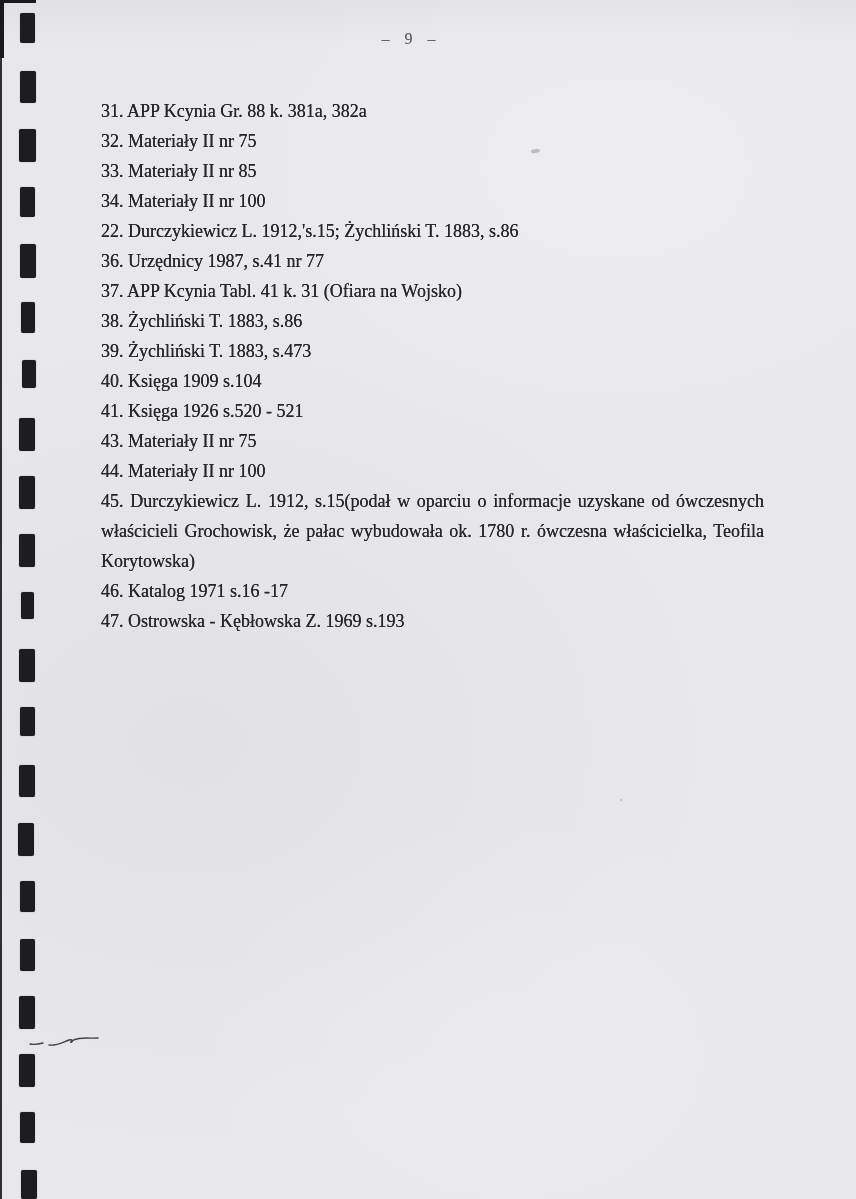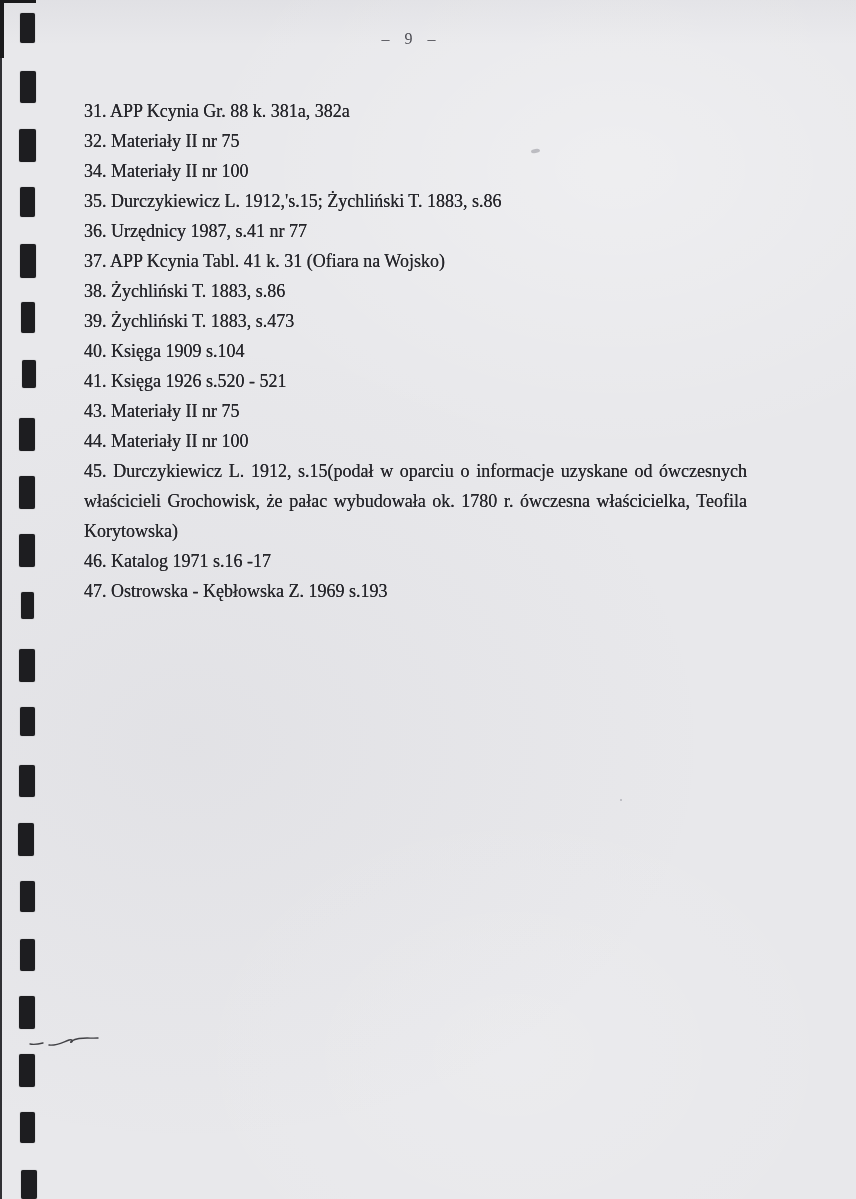--- a/index.html
+++ b/index.html
@@ -29,21 +29,21 @@
   .binding-mark{
     position:absolute;background:var(--mark);border-radius:2px;
     box-shadow:0 0 1px rgba(0,0,0,.5);
   }
   .page-number{
     position:absolute;top:30px;left:0;width:856px;text-align:center;
     font-size:16px;color:var(--pgnum);letter-spacing:1px;word-spacing:9px;
     transform:translateX(-19px);
   }
   #ref-list{
-    position:absolute;left:84px;top:96px;width:663px;
+    position:absolute;left:101px;top:96px;width:663px;
     font-size:18px;line-height:30px;color:var(--ink);
     text-shadow:0 0 .4px currentColor;
   }
   .ref-line{height:30px;white-space:nowrap;}
   .ref-line.justified{white-space:normal;text-align:justify;text-align-last:justify;font-family:Liberation Serif, serif;}
   .pen-scribble{position:absolute;left:26px;top:1032px;width:78px;height:20px;}
   .smudge{
     position:absolute;left:531px;top:149px;width:9px;height:4px;
     background:#93939b;border-radius:50%;opacity:.55;transform:rotate(-8deg);
   }
@@ -84,22 +84,23 @@
       <div class="binding-mark" style="left: 19px; top: 1054px; width: 16px; height: 33px;"></div>
       <div class="binding-mark" style="left: 20px; top: 1112px; width: 15px; height: 31px;"></div>
       <div class="binding-mark" style="left: 21px; top: 1170px; width: 16px; height: 29px;"></div>
     </div>
 
   <div class="page-number">– 9 –</div>
 
   <div id="ref-list">
       <div class="ref-line">31. APP Kcynia Gr. 88 k. 381a, 382a</div>
       <div class="ref-line">32. Materiały II nr 75</div>
+      <div class="ref-line">33. Materiały II nr 85</div>
       <div class="ref-line">34. Materiały II nr 100</div>
-      <div class="ref-line">35. Durczykiewicz L. 1912,'s.15; Żychliński T. 1883, s.86</div>
+      <div class="ref-line">22. Durczykiewicz L. 1912,'s.15; Żychliński T. 1883, s.86</div>
       <div class="ref-line">36. Urzędnicy 1987, s.41 nr 77</div>
       <div class="ref-line">37. APP Kcynia Tabl. 41 k. 31 (Ofiara na Wojsko)</div>
       <div class="ref-line">38. Żychliński T. 1883, s.86</div>
       <div class="ref-line">39. Żychliński T. 1883, s.473</div>
       <div class="ref-line">40. Księga 1909 s.104</div>
       <div class="ref-line">41. Księga 1926 s.520 - 521</div>
       <div class="ref-line">43. Materiały II nr 75</div>
       <div class="ref-line">44. Materiały II nr 100</div>
       <div class="ref-line justified">45. Durczykiewicz L. 1912, s.15(podał w oparciu o informacje uzyskane od ówczesnych</div>
       <div class="ref-line justified">właścicieli Grochowisk, że pałac wybudowała ok. 1780 r. ówczesna właścicielka, Teofila</div>

